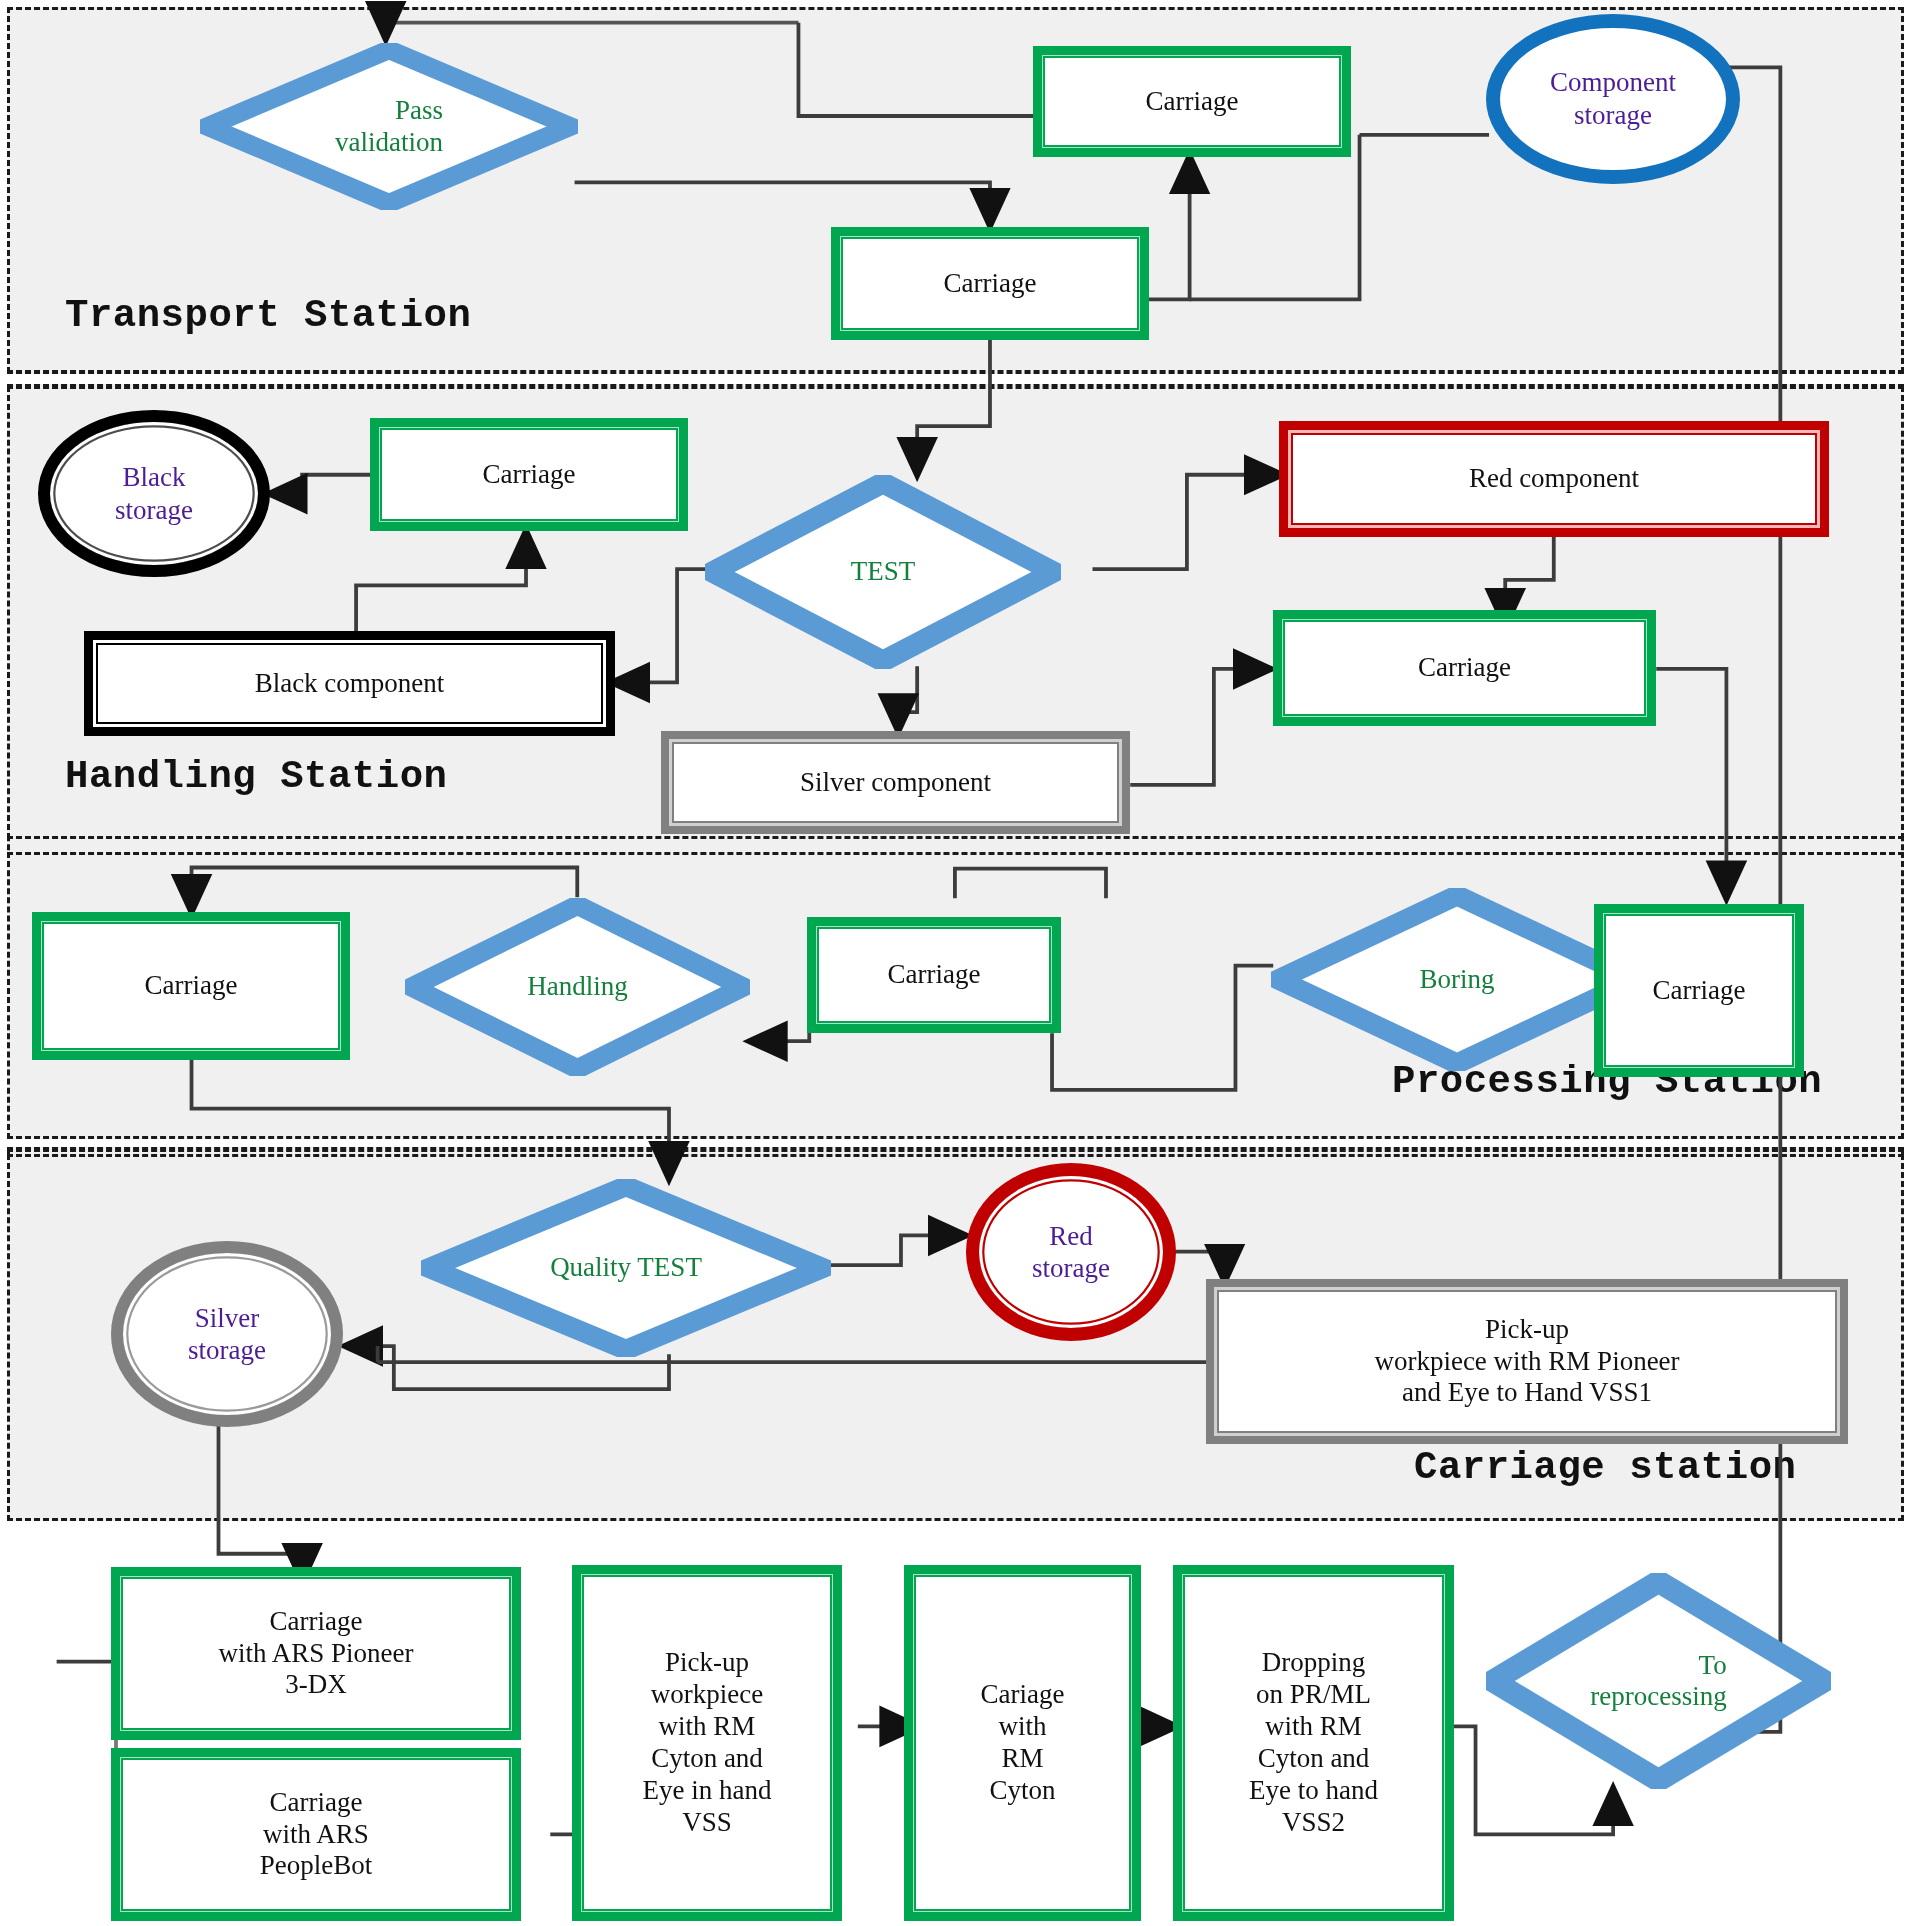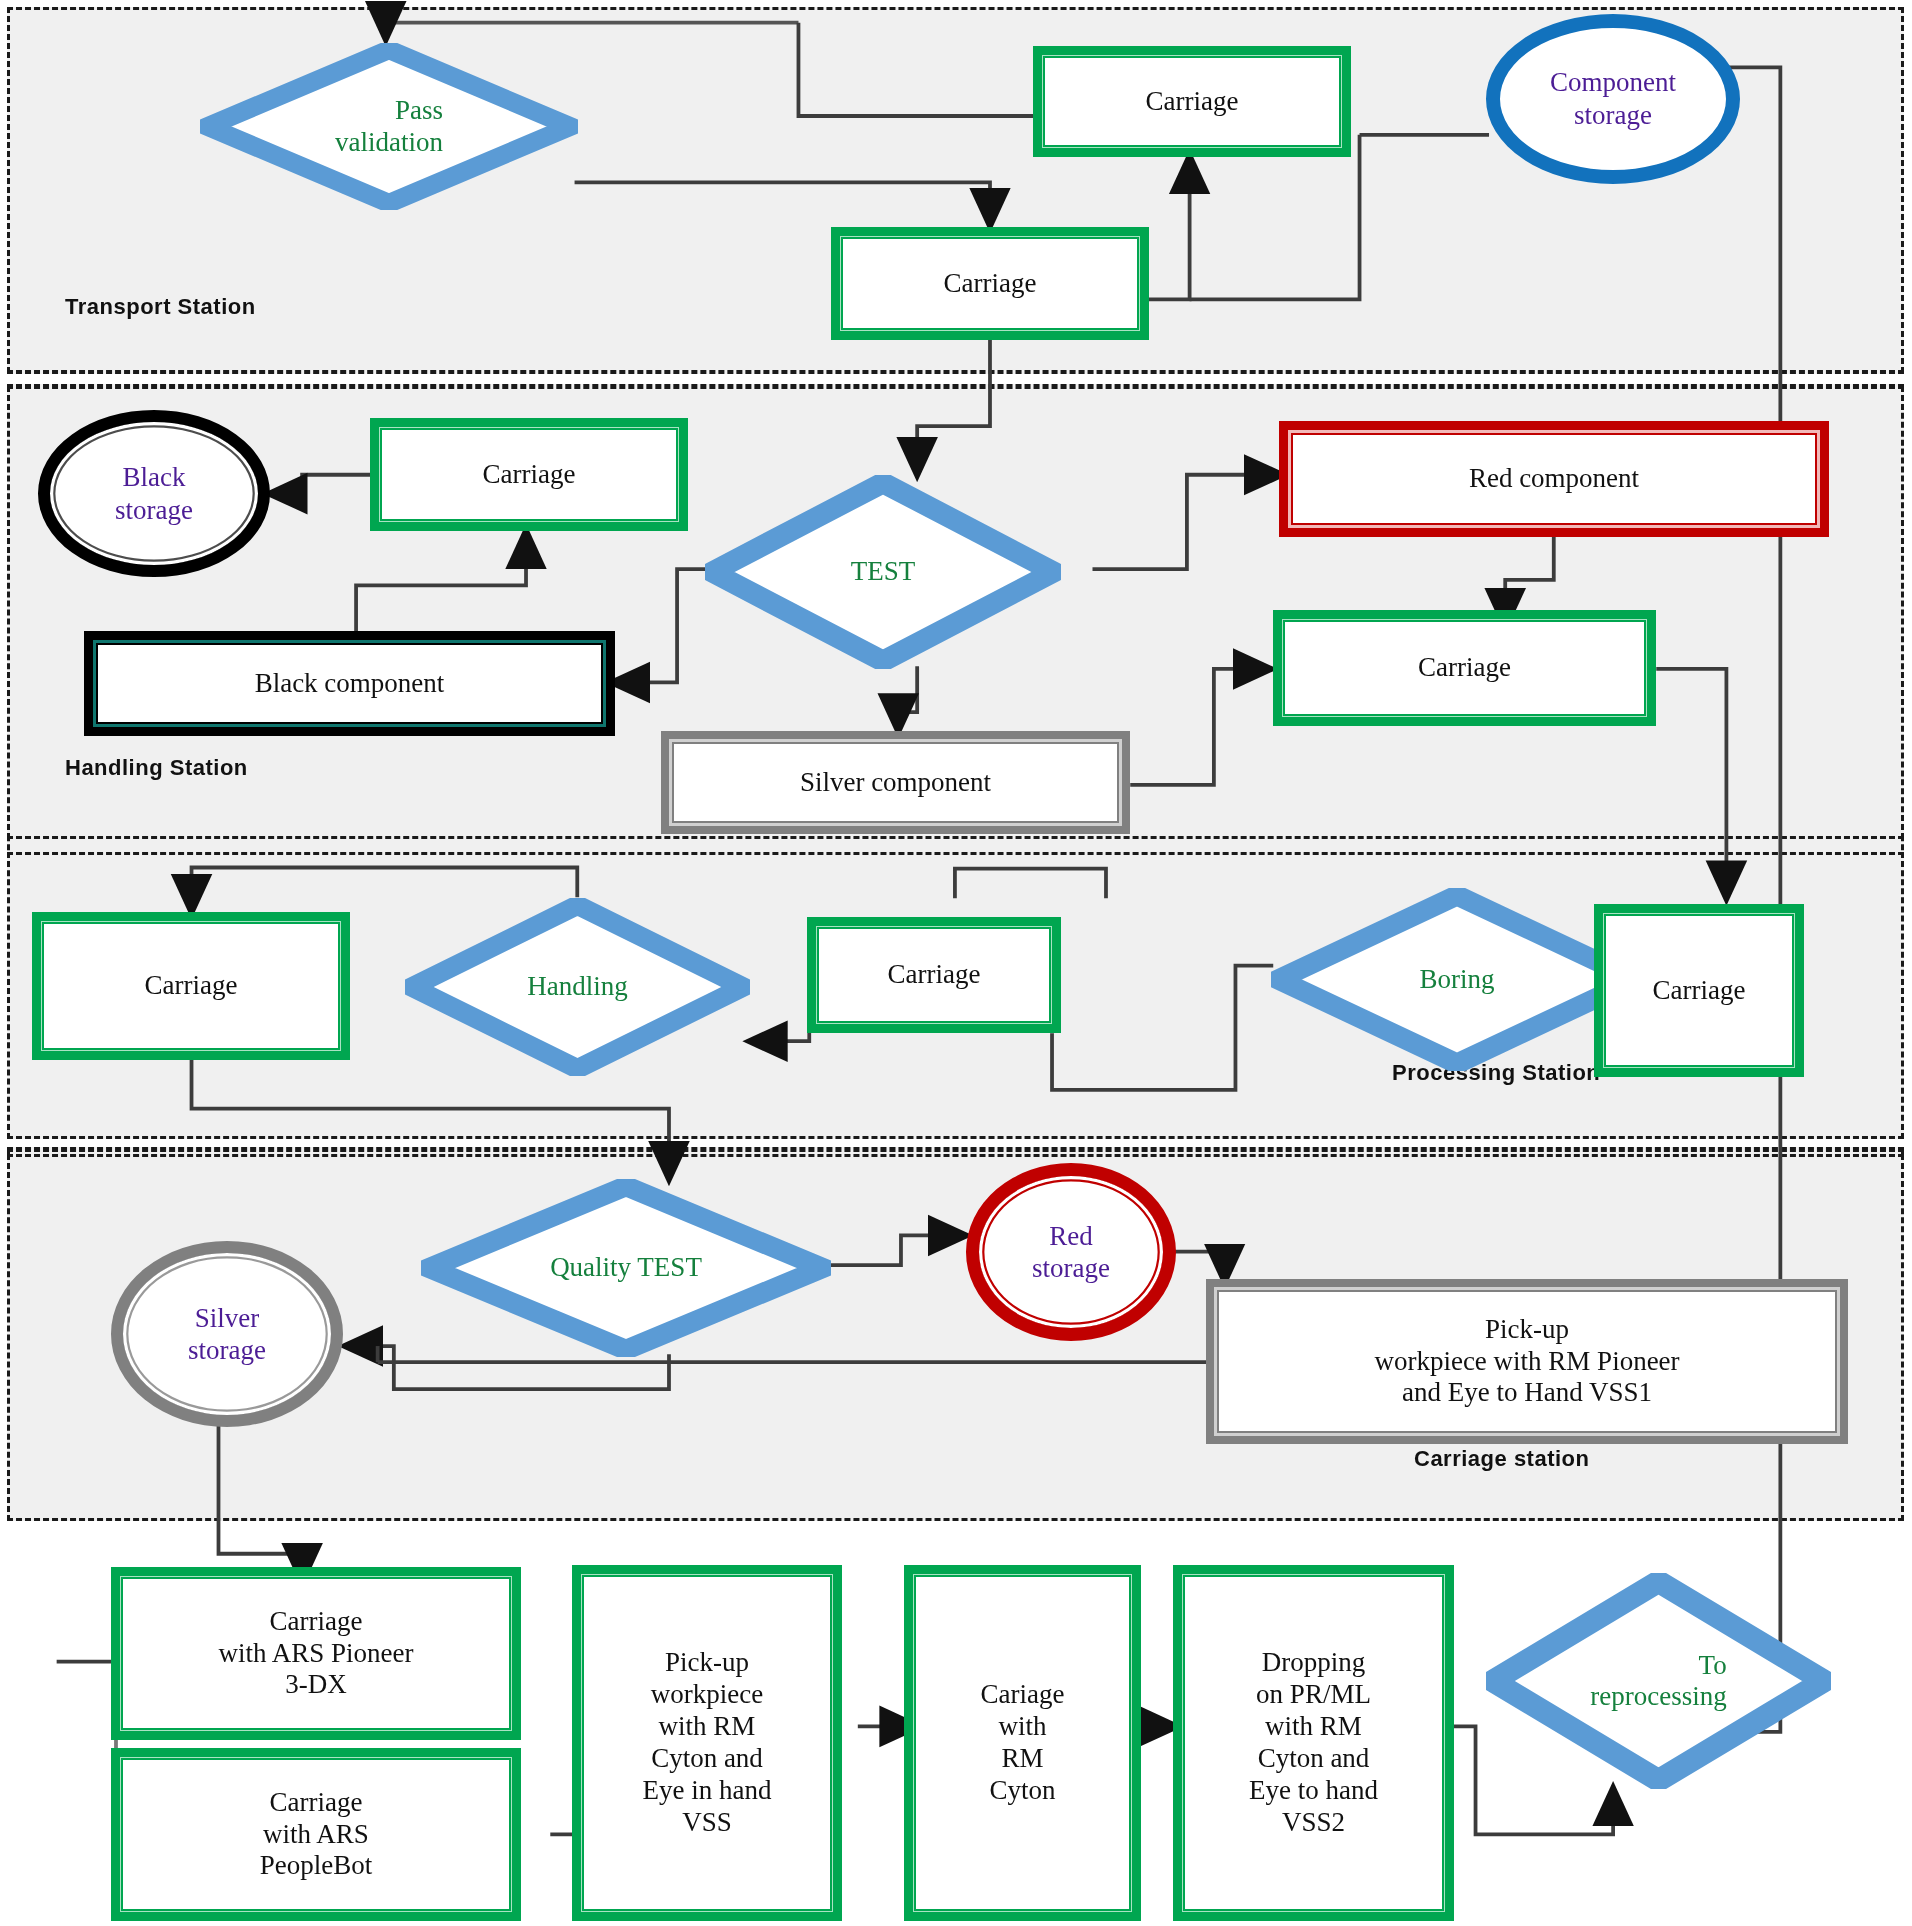--- a/index.html
+++ b/index.html
@@ -13,24 +13,24 @@
   }
   
   .station{
     position:absolute;
     background:#f0f0f0;
     border:3.8px dashed #1a1a1a;
     box-sizing:border-box;
   }
   .station-label{
     position:absolute;
-    font-family:Liberation Sans, sans-serif;
+    font-family:Liberation Mono, monospace;
     font-weight:bold;
     color:#111111;
-    font-size:22px;
+    font-size:39px;
     letter-spacing:0.5px;
     white-space:nowrap;
   }
   
   .node{
     position:absolute;
     box-sizing:border-box;
     display:flex;
     align-items:center;
     justify-content:center;
@@ -66,21 +66,21 @@
     width:100%;height:100%;background:#f2b9b9;padding:3.8px;box-sizing:border-box;
     display:flex;align-items:center;justify-content:center;
   }
   .box-red > .inner > .core{
     width:100%;height:100%;background:#ffffff;border:2.2px solid #c00000;box-sizing:border-box;
     display:flex;align-items:center;justify-content:center;padding:2.2px 5.4px;text-align:right;
   }
   
   .box-black{ background:#000000; padding:8.6px; }
   .box-black > .inner{
-    width:100%;height:100%;background:#0f766e;padding:3.2px;box-sizing:border-box;
+    width:100%;height:100%;background:#ffffff;padding:3.2px;box-sizing:border-box;
     display:flex;align-items:flex-end;justify-content:center;
   }
   .box-black > .inner > .core{
     width:100%;height:100%;background:#ffffff;border:2.2px solid #000000;box-sizing:border-box;
     display:flex;align-items:center;justify-content:center;padding:2.2px 5.4px;
   }
   
   .box-grey{ background:#808080; padding:7.6px; }
   .box-grey > .inner{
     width:100%;height:100%;background:#d0d0d0;padding:3.2px;box-sizing:border-box;

